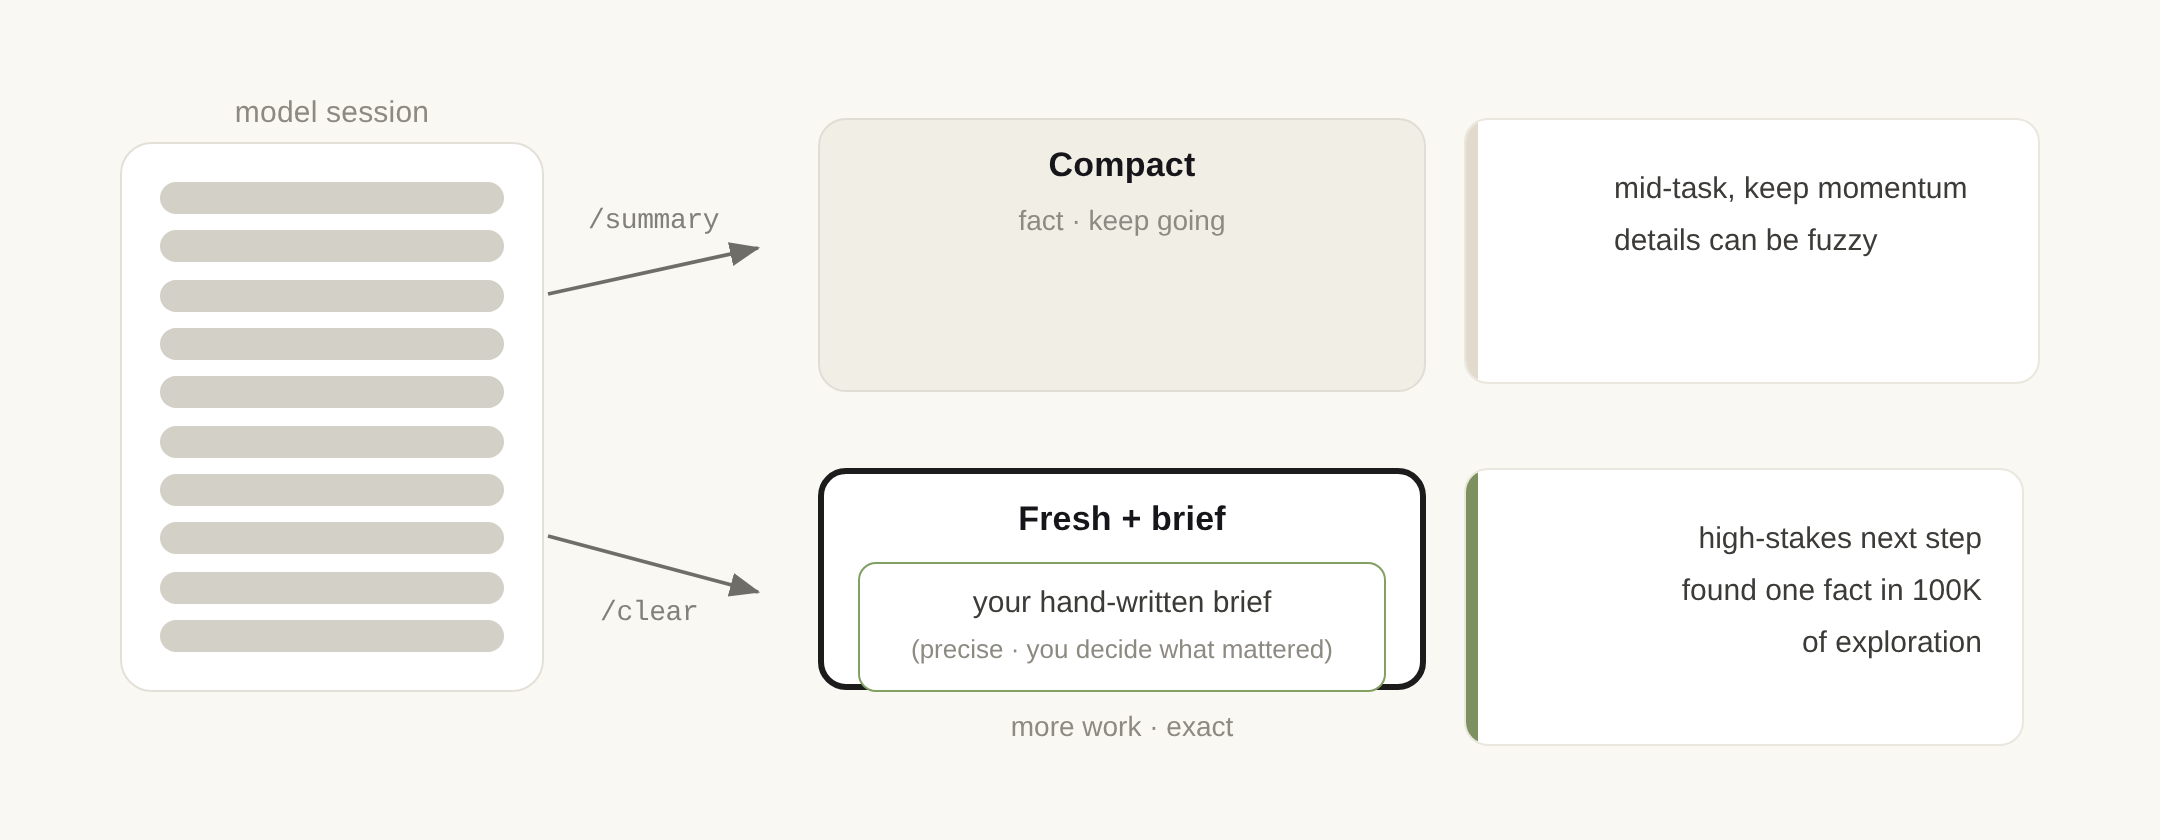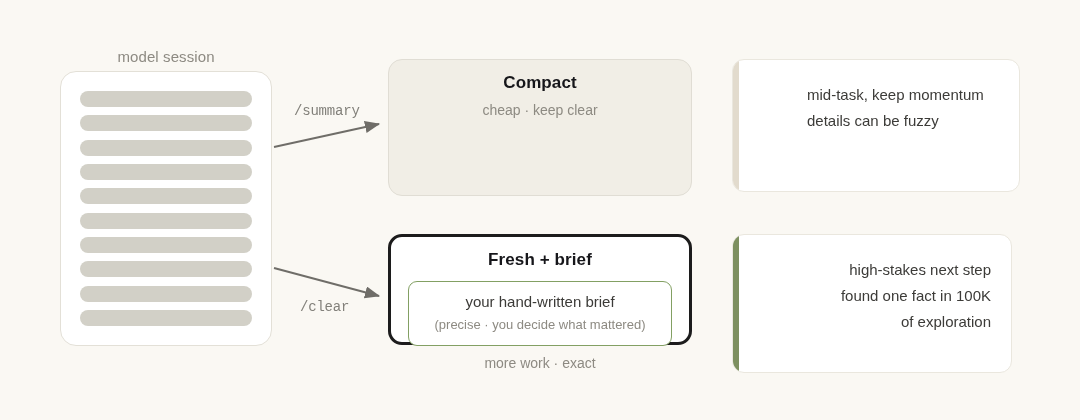--- a/index.html
+++ b/index.html
@@ -58,20 +58,21 @@
     background: #d2d0c7;
     border-radius: 8px;
   }
 
   
   .option {
     position: absolute;
     box-sizing: border-box;
     border-radius: 14px;
     text-align: center;
+    margin-left: 21px;
   }
   .option-compact {
     left: 388px;
     top: 59px;
     width: 304px;
     height: 137px;
     background: #f1eee6;
     border: 1.5px solid #e0ddd4;
     padding-top: 13px;
   }
@@ -186,21 +187,21 @@
     <div class="session-line"></div>
     <div class="session-line"></div>
     <div class="session-line"></div>
     <div class="session-line"></div>
     <div class="session-line"></div>
     <div class="session-line"></div>
   </div>
 
   <div class="option option-compact">
     <div class="option-title">Compact</div>
-    <div class="option-foot">cheap · keep clear</div>
+    <div class="option-foot">fact · keep going</div>
   </div>
 
   <div class="option option-fresh">
     <div class="option-title">Fresh + brief</div>
     <div class="inner-panel inner-fresh">
       <div class="inner-main">your hand-written brief</div>
       <div class="inner-sub">(precise · you decide what mattered)</div>
     </div>
     <div class="option-foot">more work · exact</div>
   </div>

